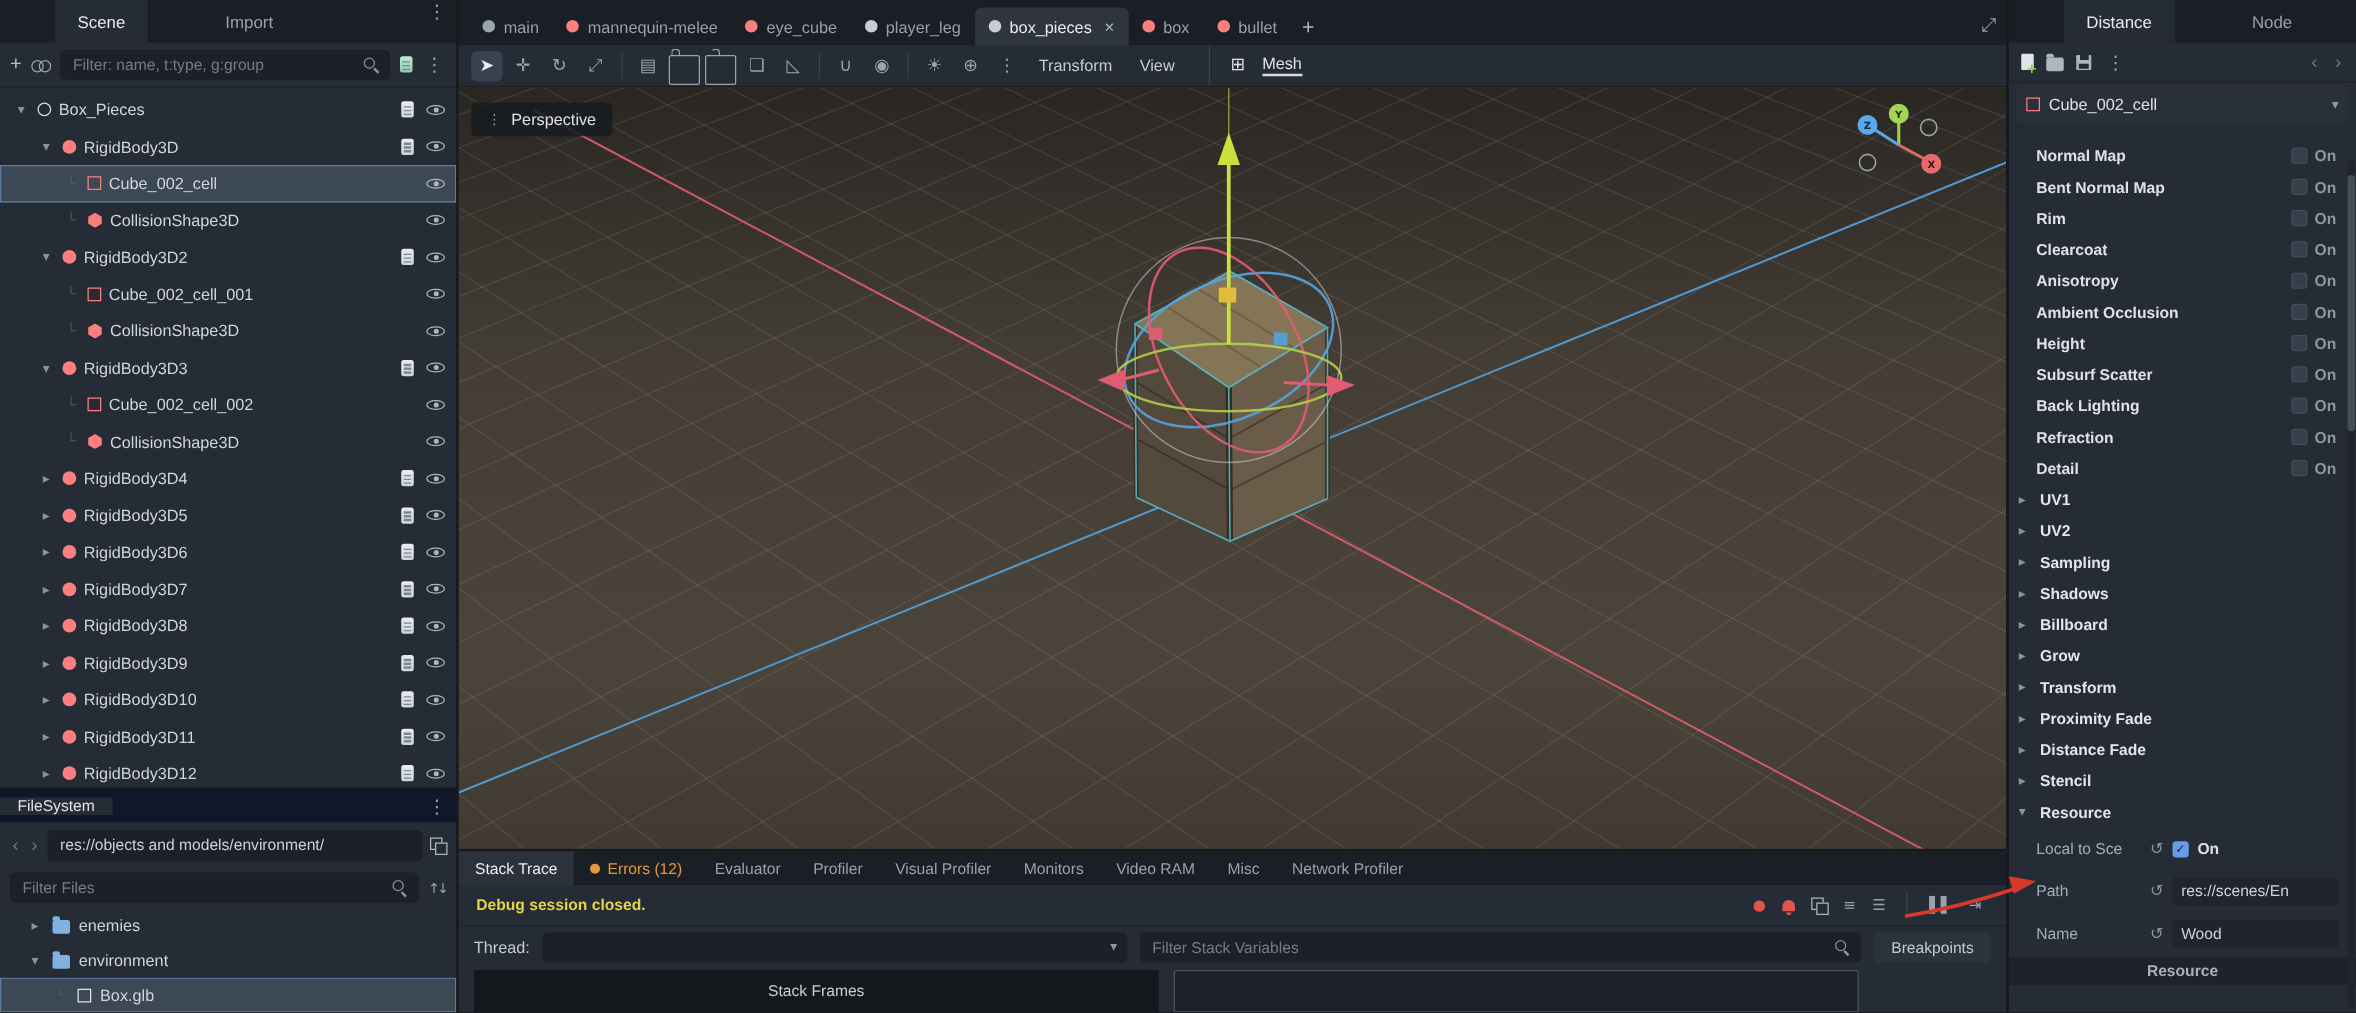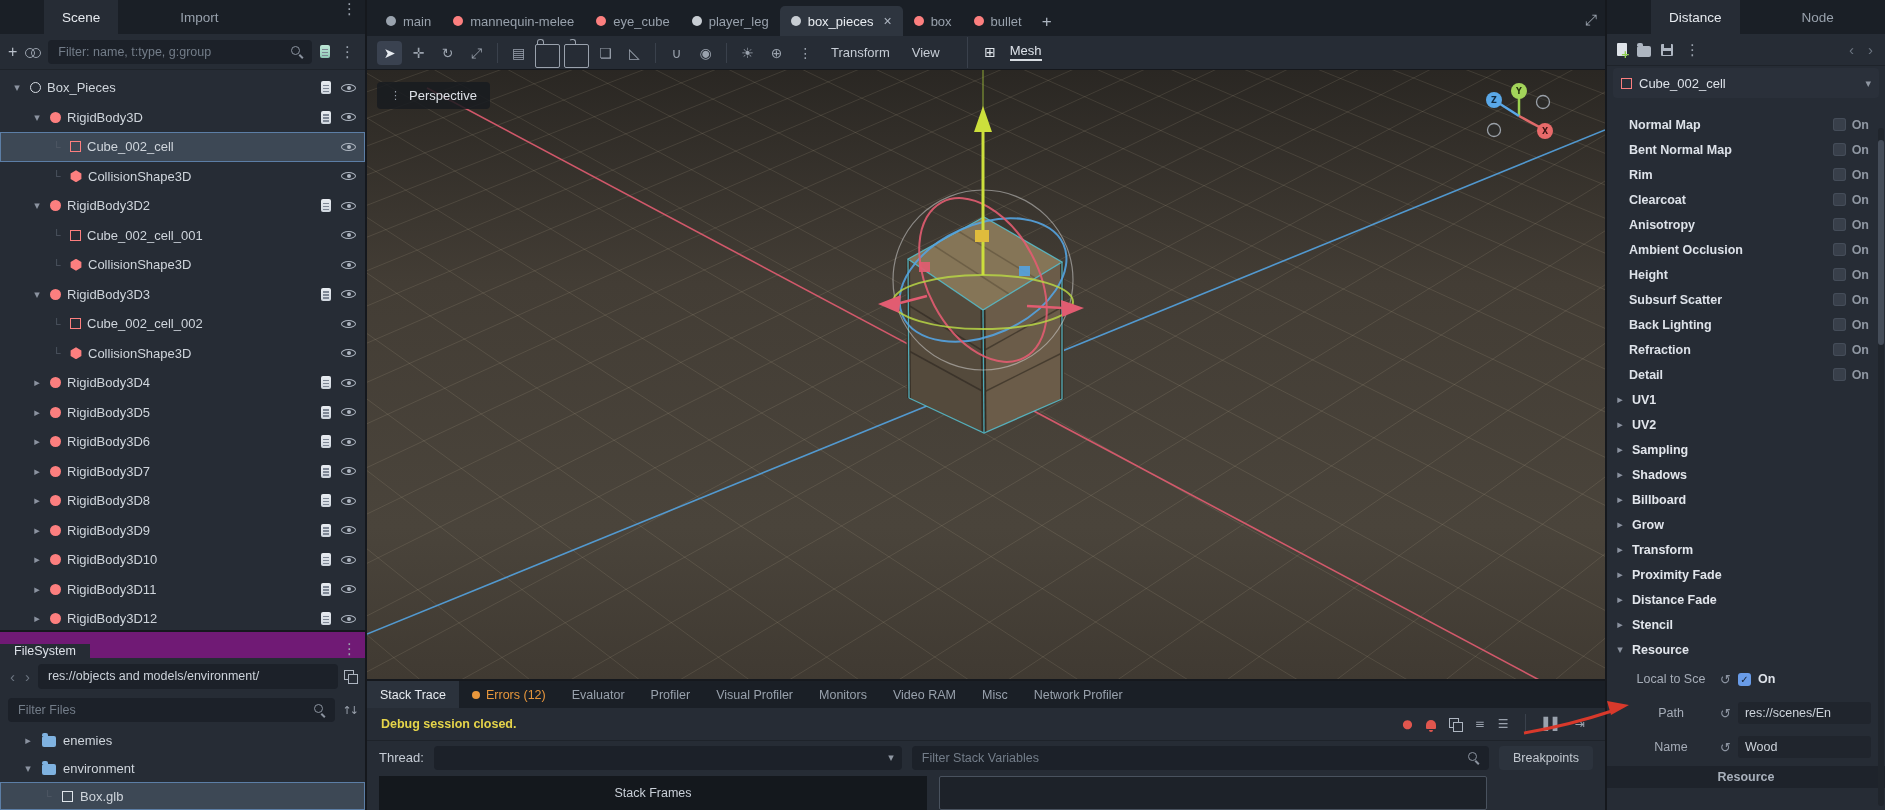--- a/index.html
+++ b/index.html
@@ -91,21 +91,21 @@
   .scene-tree{flex:1;overflow:hidden;padding-top:3px;}
   .tree-row{height:29.5px;display:flex;align-items:center;padding-right:8px;gap:6px;cursor:pointer;}
   .tree-row.selected{background:#3d4855;box-shadow:inset 0 0 0 1px #5f7globe?;}
   .tree-row.selected{background:#3d4855;box-shadow:inset 0 0 0 1px #5c7ea6;}
   .tree-pre{flex:none;}
   .tree-arrow{color:#8b93a0;font-size:11px;width:14px;text-align:center;flex:none;cursor:pointer;}
   .tree-conn{color:#525a66;font-size:11px;width:14px;text-align:center;flex:none;}
   .tree-label{white-space:nowrap;overflow:hidden;color:#cfd5dc;}
   .row-icons{margin-left:auto;display:flex;align-items:center;gap:9px;}
   .fs-section{flex:none;border-top:2px solid #15181d;display:flex;flex-direction:column;}
-  .fs-tabbar{height:26px;background:#701a75;display:flex;align-items:flex-end;}
+  .fs-tabbar{height:26px;background:#0f172a;display:flex;align-items:center;}
   .fs-tab{display:flex;align-items:center;padding:0 14px;background:#262c35;color:#dde2e9;font-size:12.5px;}
   .fs-nav{height:36px;display:flex;align-items:center;gap:6px;padding:0 8px;}
   .navarr{color:#6d7682;font-size:15px;padding:0 2px;cursor:pointer;}
   .fs-nav .field{flex:1;height:25px;}
   .fs-filter{height:32px;display:flex;align-items:center;gap:8px;padding:0 8px;}
   .fs-filter .field{flex:1;}
   .fs-rows{flex:none;}
   .fs-row{height:28px;display:flex;align-items:center;gap:7px;padding:0 8px;cursor:pointer;}
   .fs-row.selected{background:#3d4855;box-shadow:inset 0 0 0 1px #5c7ea6;}
 
@@ -158,21 +158,21 @@
   .inspector{position:absolute;left:1605px;top:0;width:280px;height:810px;background:#262c35;
      border-left:2px solid #15181d;display:flex;flex-direction:column;}
   .insp-toolbar{height:32px;display:flex;align-items:center;gap:10px;padding:0 10px;border-bottom:1px solid #1e232a;}
   .insp-toolbar .navarr{margin-left:0;}
   .obj-row{height:30px;margin:2px 6px;background:#2a303a;border-radius:4px;display:flex;align-items:center;
      gap:7px;padding:0 8px;cursor:pointer;}
   .obj-name{color:#dde2e9;white-space:nowrap;overflow:hidden;}
   .chev{color:#8f97a2;font-size:11px;}
   .insp-filter{height:30px;display:flex;align-items:center;padding:0 6px 4px;}
   .insp-filter .field{flex:1;}
-  .insp-scroll{flex:1;position:relative;overflow:hidden;padding-top:12px;text-align:center;}
+  .insp-scroll{flex:1;position:relative;overflow:hidden;padding-top:12px;}
   .prop-row{height:25px;display:flex;align-items:center;padding:0 16px 0 22px;}
   .prop-label{font-weight:bold;color:#dde2e9;font-size:12.5px;white-space:nowrap;overflow:hidden;}
   .prop-right{margin-left:auto;display:flex;align-items:center;gap:6px;}
   .on-label{color:#8f97a2;font-size:12.5px;font-weight:bold;}
   .on-label.lit{color:#dde2e9;}
   .section-row{height:25px;display:flex;align-items:center;gap:7px;padding:0 8px;cursor:pointer;}
   .sec-arrow{color:#8b93a0;font-size:11px;width:10px;}
   .sec-label{font-weight:bold;color:#e2e6ec;font-size:12.5px;}
   .res-row{height:34px;display:flex;align-items:center;gap:7px;padding:0 14px 0 22px;}
   .res-label{color:#a6adb8;font-size:12.5px;width:84px;flex:none;white-space:nowrap;overflow:hidden;}

